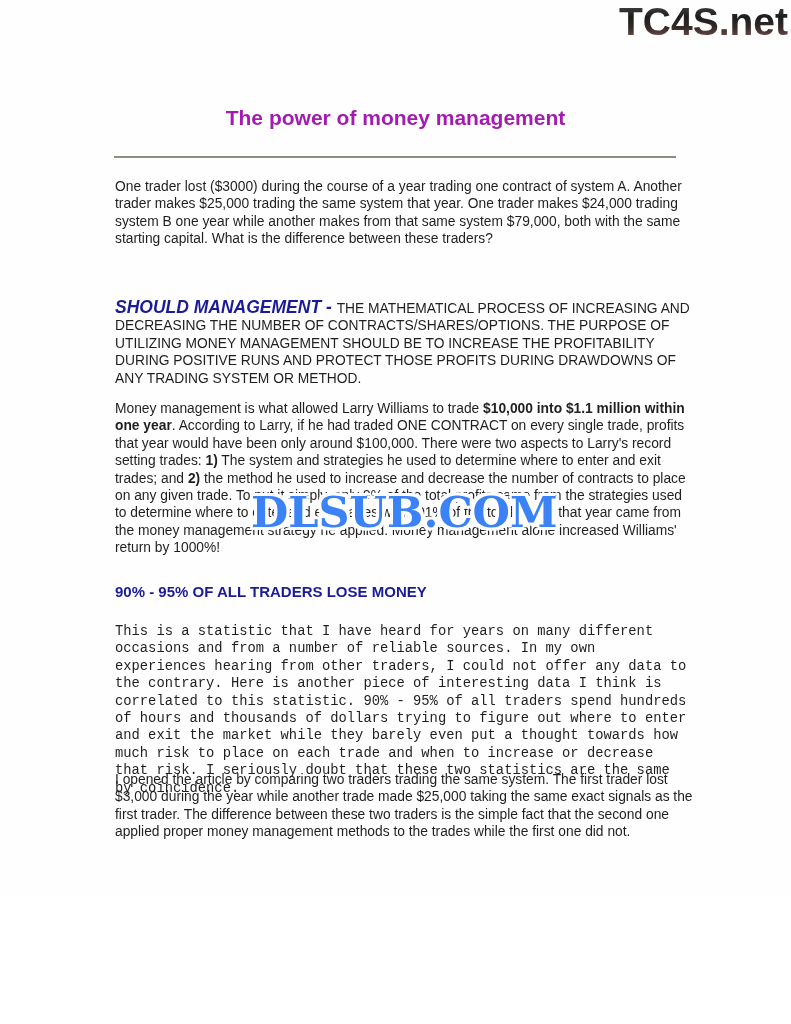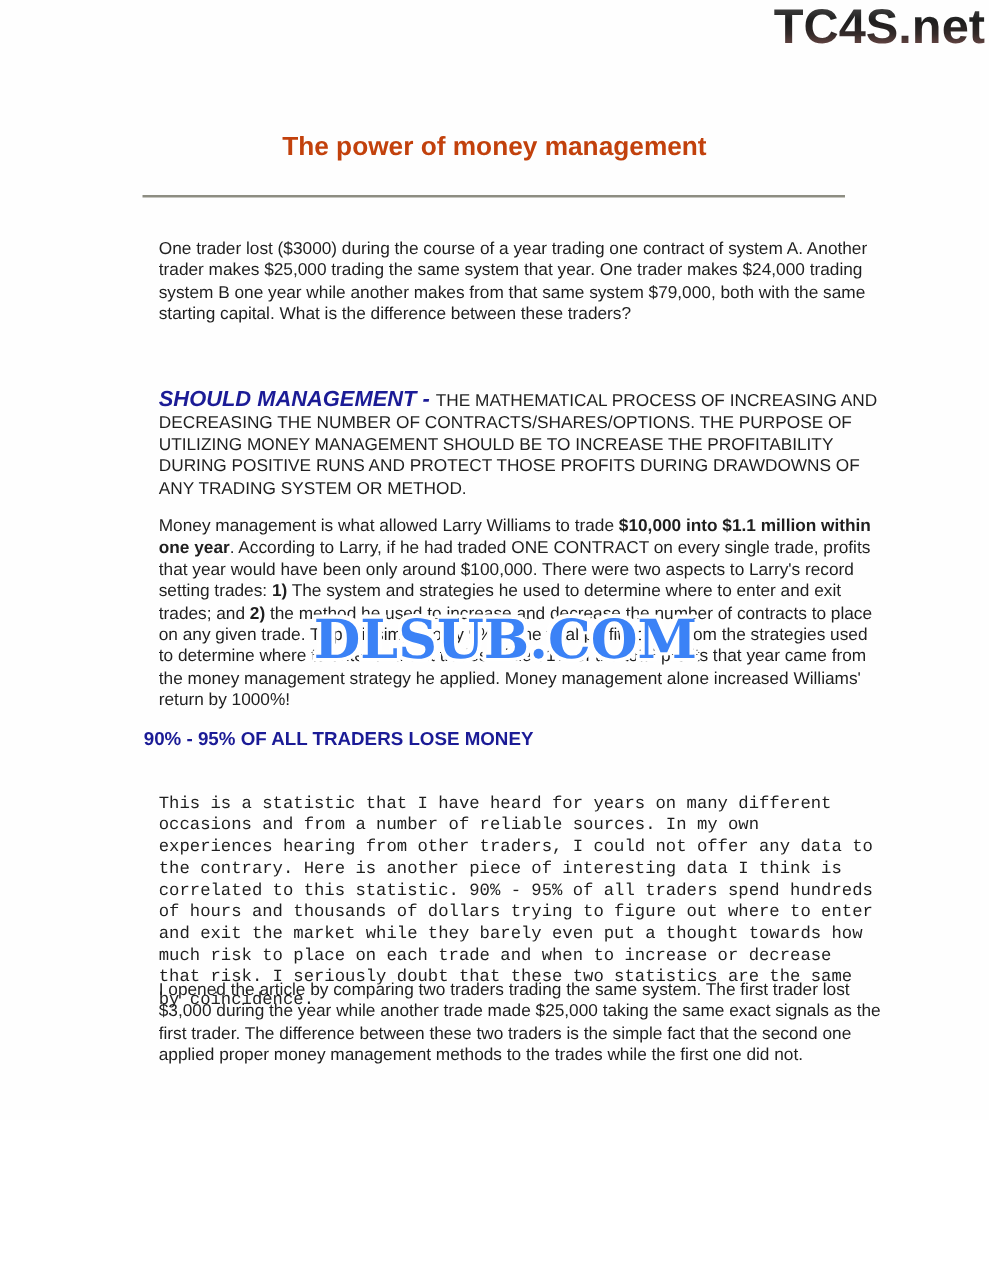--- a/index.html
+++ b/index.html
@@ -32,37 +32,37 @@
 
   .title {
     position: absolute;
     top: 106px;
     left: 0;
     width: 100%;
     margin: 0;
     text-align: center;
     font-size: 21px;
     font-weight: bold;
-    color: #c2410c;
+    color: #a21caf;
   }
 
   .rule {
     position: absolute;
     top: 156px;
     left: 114px;
     width: 562px;
     height: 2px;
     background: #8d8d82;
   }
 
   .body {
     position: absolute;
     left: 115px;
     width: 578px;
-    margin: 12px;
+    margin: 0;
     font-size: 13.8px;
     line-height: 17.4px;
     color: #1f1f1f;
     text-align: left;
   }
 
   .intro   { top: 178px; }
   .mm      { top: 299px; }
   .larry   { top: 400px; }
   .stat    { top: 623px; font-family: Liberation Mono, monospace; }

